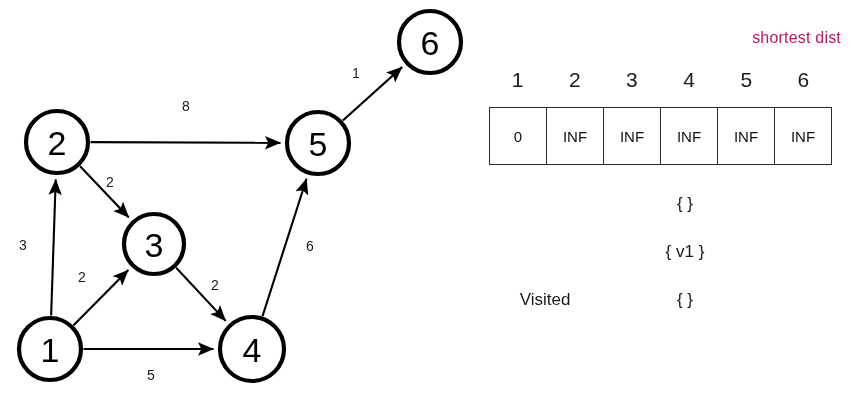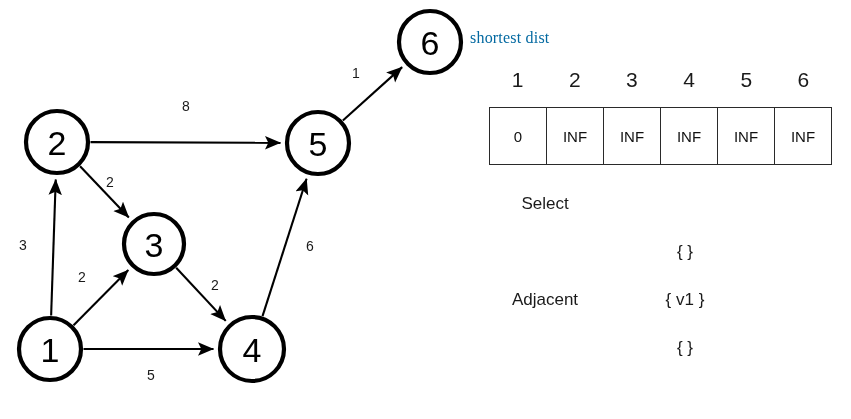--- a/index.html
+++ b/index.html
@@ -58,25 +58,24 @@
     left: 470px;
     top: 0;
     width: 381px;
     height: 419px;
   }
   .panel-title {
     position: absolute;
     left: 0;
     top: 29px;
     width: 371px;
-    text-align: left;
+    text-align: right;
     font-size: 16px;
-    color: #0369a1;
+    color: #be185d;
     letter-spacing: 0.2px;
-    font-family: Liberation Serif, serif;
   }
   .dist-headers {
     position: absolute;
     left: 19px;
     top: 68px;
     width: 343px;
     display: flex;
   }
   .dist-headers .hcell {
     width: 57.2px;
@@ -213,28 +212,24 @@
         <div class="cell">0</div>
         <div class="cell">INF</div>
         <div class="cell">INF</div>
         <div class="cell">INF</div>
         <div class="cell">INF</div>
         <div class="cell">INF</div>
       </div>
 
     <div class="state-rows" id="state-rows">
         <div class="state-row">
-          <div class="state-label">Select</div>
-          <div class="state-value"></div>
-        </div>
-        <div class="state-row">
           <div class="state-value">{ }</div>
         </div>
         <div class="state-row">
-          <div class="state-label">Adjacent</div>
           <div class="state-value">{ v1 }</div>
         </div>
         <div class="state-row">
+          <div class="state-label">Visited</div>
           <div class="state-value">{ }</div>
         </div>
       </div>
   </div>
 </div>
 
 </body></html>

